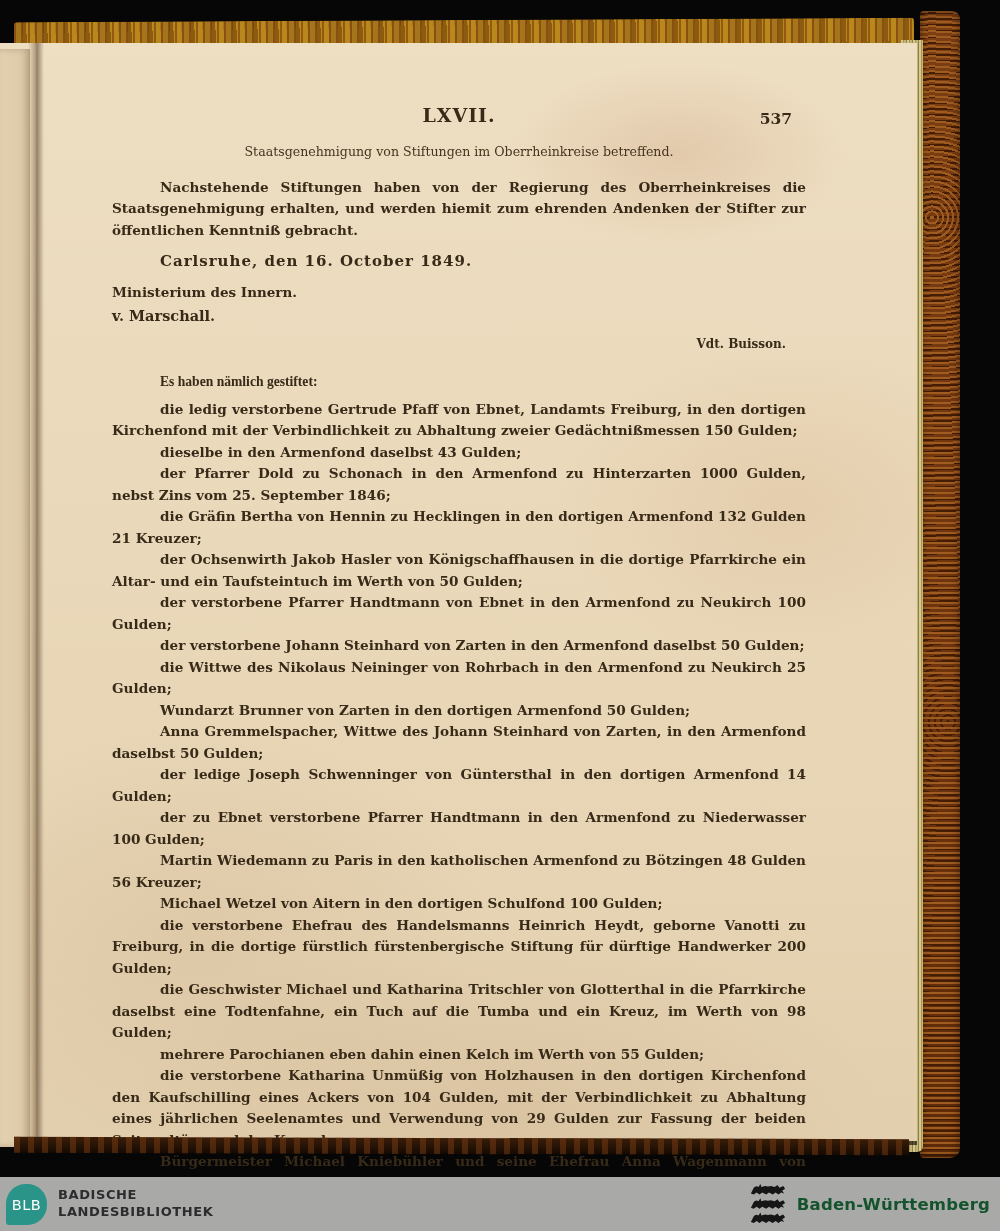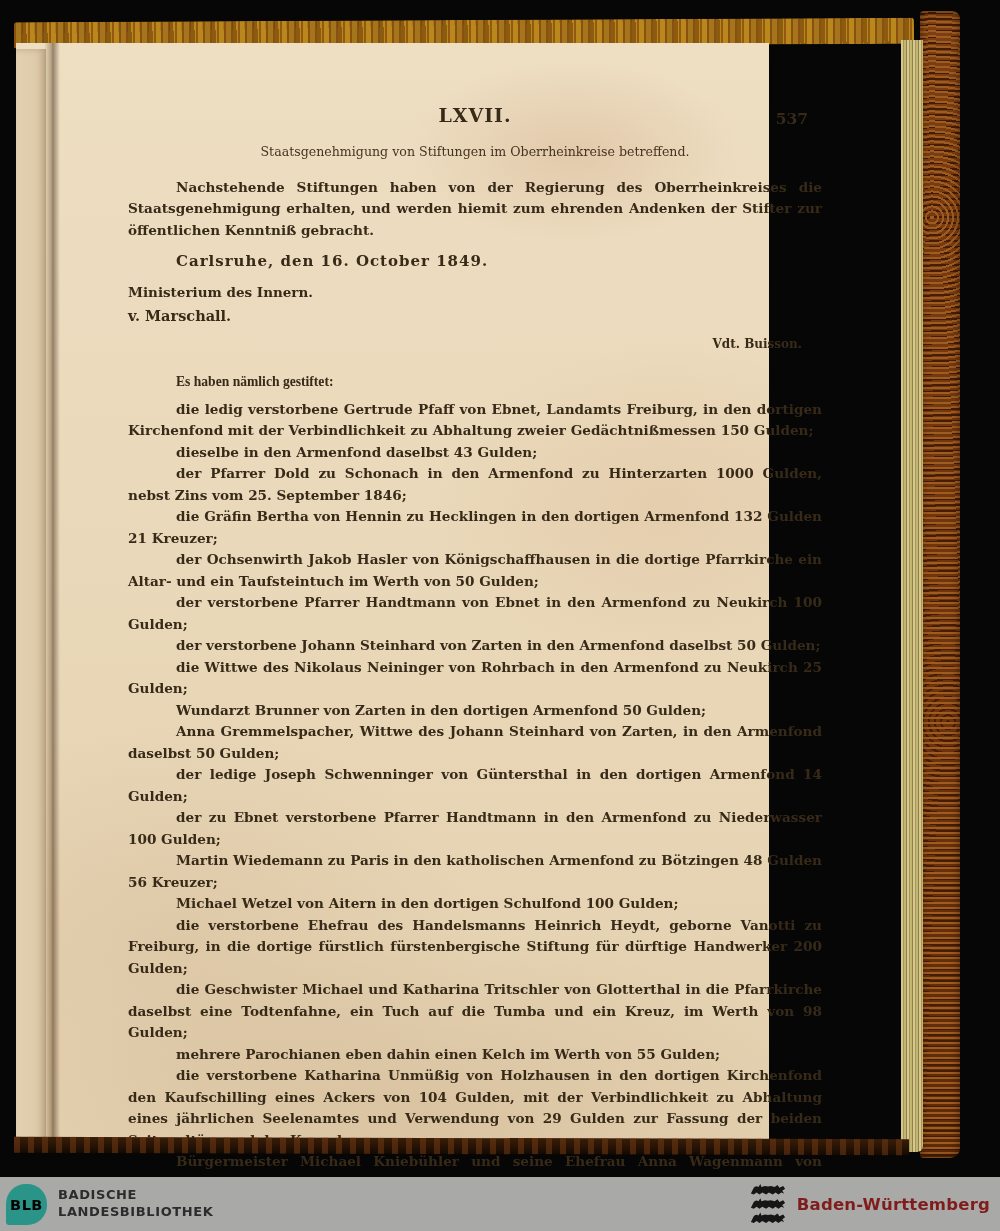--- a/index.html
+++ b/index.html
@@ -26,21 +26,21 @@
       linear-gradient(#7c3e12,#6e330d 60%,#5d2a09);
     border-radius:4px 8px 10px 4px;
     box-shadow:inset 0 0 10px rgba(0,0,0,.5);
   }
   .page-stack{
     position:absolute;left:901px;top:40px;width:22px;height:1112px;
     background:repeating-linear-gradient(90deg,#d6c98f 0 2px,#a69755 2px 3px,#c4b577 3px 5px,#8f8046 5px 6px);
     border-radius:0 0 6px 0;
   }
   .page{
-    position:absolute;left:16px;top:43px;width:753px;height:1098px;
+    position:absolute;left:0;top:43px;width:917px;height:1098px;
     background:
       radial-gradient(240px 130px at 74% 10%, rgba(198,150,118,.28), transparent 70%),
       radial-gradient(320px 220px at 86% 42%, rgba(205,160,120,.20), transparent 72%),
       radial-gradient(420px 320px at 22% 82%, rgba(176,136,96,.14), transparent 70%),
       radial-gradient(500px 240px at 55% 97%, rgba(170,130,92,.16), transparent 75%),
       linear-gradient(#eedec2,#e7d5b5 70%,#e2cfae);
     box-shadow:0 4px 0 rgba(0,0,0,.6);
   }
   .gutter-page{
     position:absolute;left:0;top:6px;width:30px;height:100%;
@@ -79,33 +79,33 @@
   
   .footer{
     position:absolute;left:0;top:1177px;width:1000px;height:54px;
     background:#a9a9a7;display:flex;align-items:center;
   }
   .blb-logo{
     position:absolute;left:6px;top:7px;width:41px;height:41px;
     background:#2a9488;border-radius:48% 48% 48% 6%;
     display:flex;align-items:center;justify-content:center;
   }
-  .blb-logo span{color:#000000;font-family:"DejaVu Sans","Liberation Sans",sans-serif;font-weight:bold;font-size:14.5px;letter-spacing:.5px;text-align:right;}
+  .blb-logo span{color:#ffffff;font-family:"DejaVu Sans","Liberation Sans",sans-serif;font-weight:normal;font-size:14.5px;letter-spacing:.5px;text-align:right;}
   .lib-name{
     position:absolute;left:58px;top:9px;
     font-family:"DejaVu Sans","Liberation Sans",sans-serif;font-weight:bold;
     font-size:13px;line-height:17px;letter-spacing:.6px;color:#2c2c2e;
   }
   .bw{
     position:absolute;right:10px;top:4px;height:46px;display:flex;align-items:center;gap:10px;
   }
   .bw-arms{width:38px;height:44px;}
   .bw-name{
     font-family:"DejaVu Sans","Liberation Sans",sans-serif;font-weight:bold;
-    font-size:16.5px;color:#7f1d1d;letter-spacing:.2px;
+    font-size:16.5px;color:#14532d;letter-spacing:.2px;
   }
 </style>
 </head>
 <body>
 
 <div class="stage">
   <div class="top-edge"></div>
   <div class="cover"></div>
   <div class="page-stack"></div>
 

